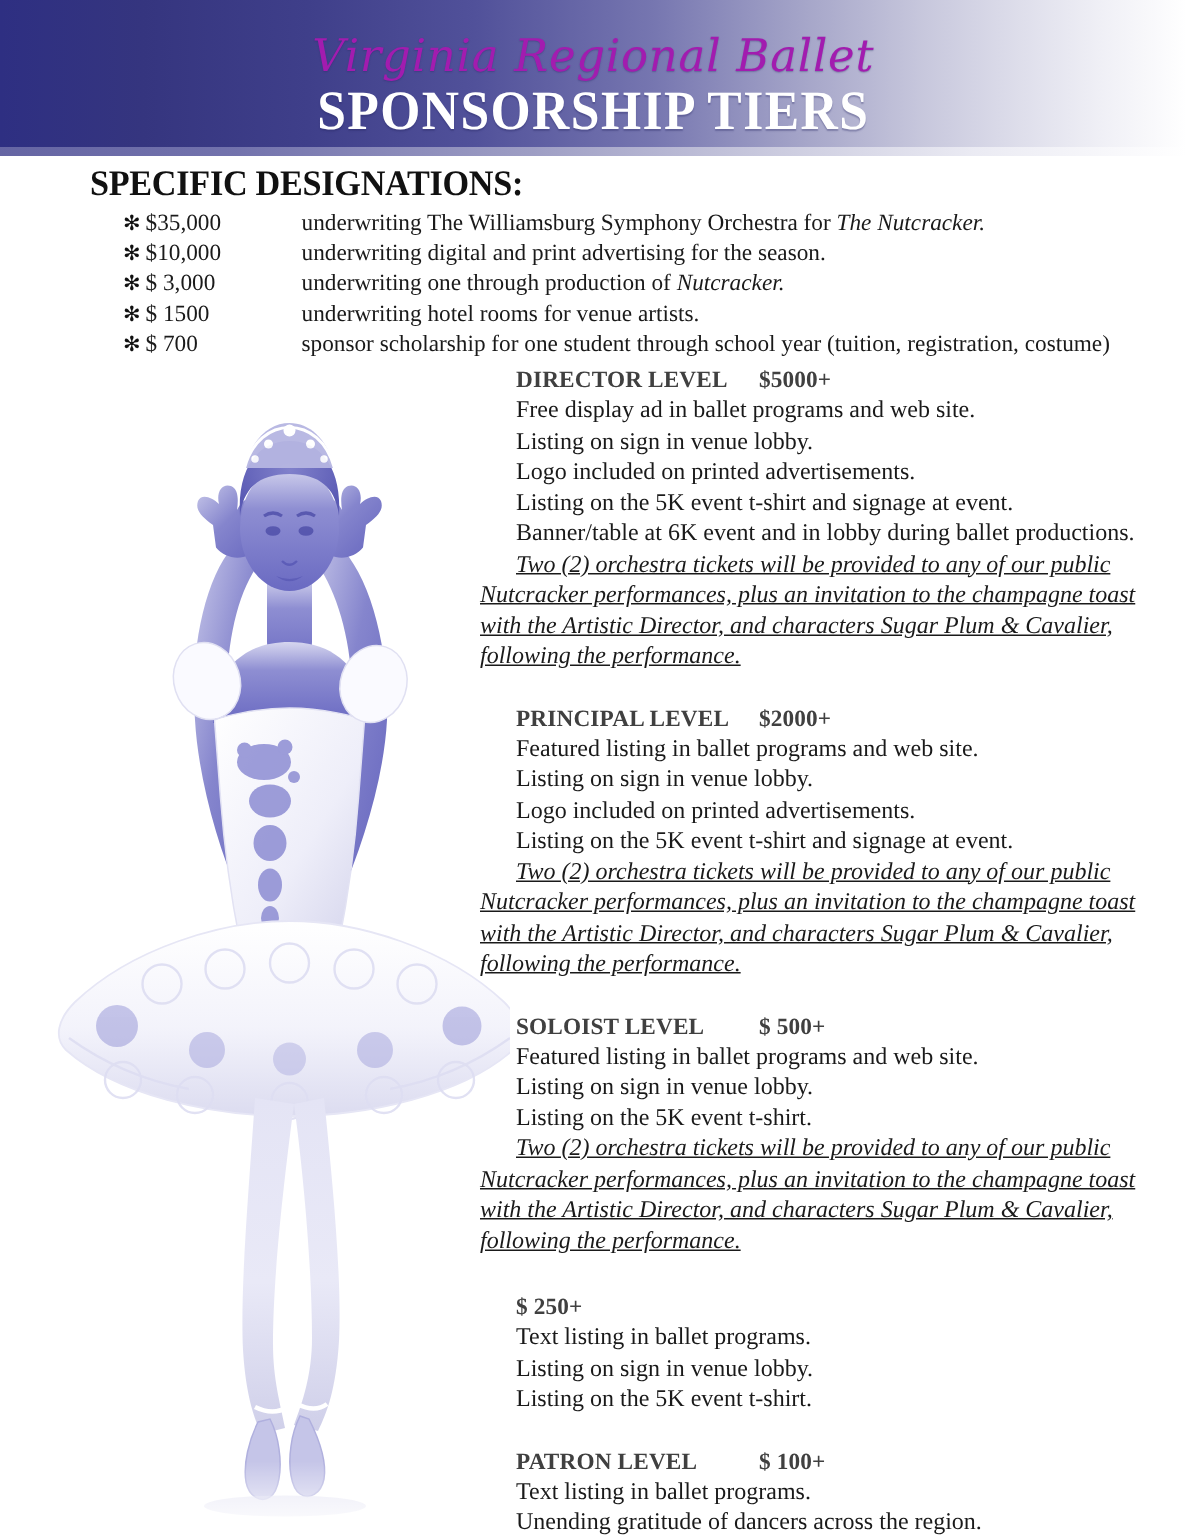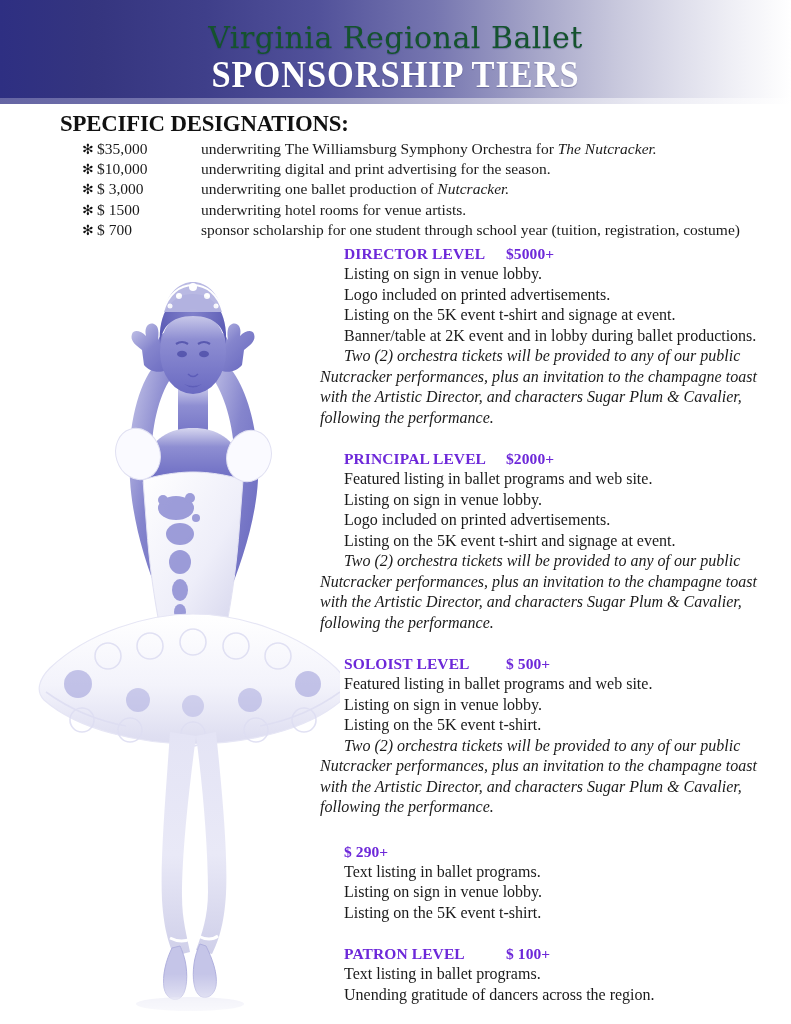--- a/index.html
+++ b/index.html
@@ -50,24 +50,25 @@
   }
   #header-text-block {
     position: absolute;
     left: 0; top: 0;
     width: 791px;
     text-align: center;
   }
   #brand-script {
     margin-top: 22px;
     font-family: "DejaVu Serif", "Liberation Serif", serif;
+    font-style: italic;
     font-weight: 400;
     font-size: 30px;
     line-height: 32px;
-    color: #14532d;
+    color: #a21caf;
     letter-spacing: .5px;
     text-shadow: 0 1px 1px rgba(40,40,100,.35);
   }
   #banner-title {
     margin-top: 1px;
     font-family: "Liberation Serif", "DejaVu Serif", serif;
     font-weight: bold;
     font-size: 37px;
     line-height: 40px;
     color: #ffffff;
@@ -137,38 +138,39 @@
     width: 430px;
   }
   .tier-block { margin-bottom: 0; }
   .tier-head {
     display: flex;
     align-items: flex-start;
     font-weight: bold;
     font-size: 15.5px;
     line-height: 21px;
     letter-spacing: .1px;
-    color: #6d28d9;
+    color: #404040;
   }
   .tier-name { width: 162px; }
   .tier-price { }
   .tier-benefit {
     font-size: 16px;
     line-height: 20.5px;
     color: #1a1a1a;
   }
   .tier-note {
     position: relative;
     left: -24px;
     width: 454px;
     font-style: italic;
     font-size: 16px;
     line-height: 20.5px;
     text-indent: 24px;
     color: #1a1a1a;
+    text-decoration: underline;
   }
   .tier-gap-md { height: 20px; }
   .tier-gap-lg { height: 23px; }
 </style>
 </head>
 <body>
 
 <div id="header-banner"></div>
 <div id="header-underline"></div>
 <div id="header-text-block">
@@ -185,21 +187,21 @@
         <span class="designation-desc"><span>underwriting The Williamsburg Symphony Orchestra for </span><i>The Nutcracker.</i></span>
       </div>
       <div class="designation-row">
         <span class="designation-bullet">✻</span>
         <span class="designation-amount">$10,000</span>
         <span class="designation-desc"><span>underwriting digital and print advertising for the season.</span></span>
       </div>
       <div class="designation-row">
         <span class="designation-bullet">✻</span>
         <span class="designation-amount">$ 3,000</span>
-        <span class="designation-desc"><span>underwriting one ballet production of </span><i>Nutcracker.</i></span>
+        <span class="designation-desc"><span>underwriting one through production of </span><i>Nutcracker.</i></span>
       </div>
       <div class="designation-row">
         <span class="designation-bullet">✻</span>
         <span class="designation-amount">$ 1500</span>
         <span class="designation-desc"><span>underwriting hotel rooms for venue artists.</span></span>
       </div>
       <div class="designation-row">
         <span class="designation-bullet">✻</span>
         <span class="designation-amount">$  700</span>
         <span class="designation-desc"><span>sponsor scholarship for one student through school year (tuition, registration, costume)</span></span>
@@ -353,24 +355,25 @@
     <rect x="0" y="742" width="310" height="50" fill="url(#fadeBottom)"></rect>
   </svg>
 </div>
 
 <div id="tiers-column">
     <div class="tier-block">
       <div class="tier-head">
         <span class="tier-name">DIRECTOR LEVEL</span>
         <span class="tier-price">$5000+</span>
       </div>
+      <div class="tier-benefit">Free display ad in ballet programs and web site.</div>
       <div class="tier-benefit">Listing on sign in venue lobby.</div>
       <div class="tier-benefit">Logo included on printed advertisements.</div>
       <div class="tier-benefit">Listing on the 5K event t-shirt and signage at event.</div>
-      <div class="tier-benefit">Banner/table at 2K event and in lobby during ballet productions.</div>
+      <div class="tier-benefit">Banner/table at 6K event and in lobby during ballet productions.</div>
       <div class="tier-note">Two (2) orchestra tickets will be provided to any of our public Nutcracker performances, plus an invitation to the champagne toast with the Artistic Director, and characters Sugar Plum &amp; Cavalier, following the performance.</div>
     </div>
     <div class="tier-gap-md"></div>
     <div class="tier-block">
       <div class="tier-head">
         <span class="tier-name">PRINCIPAL LEVEL</span>
         <span class="tier-price">$2000+</span>
       </div>
       <div class="tier-benefit">Featured listing in ballet programs and web site.</div>
       <div class="tier-benefit">Listing on sign in venue lobby.</div>
@@ -385,21 +388,21 @@
         <span class="tier-price">$  500+</span>
       </div>
       <div class="tier-benefit">Featured listing in ballet programs and web site.</div>
       <div class="tier-benefit">Listing on sign in venue lobby.</div>
       <div class="tier-benefit">Listing on the 5K event t-shirt.</div>
       <div class="tier-note">Two (2) orchestra tickets will be provided to any of our public Nutcracker performances, plus an invitation to the champagne toast with the Artistic Director, and characters Sugar Plum &amp; Cavalier, following the performance.</div>
     </div>
     <div class="tier-gap-lg"></div>
     <div class="tier-block">
       <div class="tier-head">
-        <span class="tier-price">$  290+</span>
+        <span class="tier-price">$  250+</span>
       </div>
       <div class="tier-benefit">Text listing in ballet programs.</div>
       <div class="tier-benefit">Listing on sign in venue lobby.</div>
       <div class="tier-benefit">Listing on the 5K event t-shirt.</div>
     </div>
     <div class="tier-gap-md"></div>
     <div class="tier-block">
       <div class="tier-head">
         <span class="tier-name">PATRON LEVEL</span>
         <span class="tier-price">$  100+</span>

